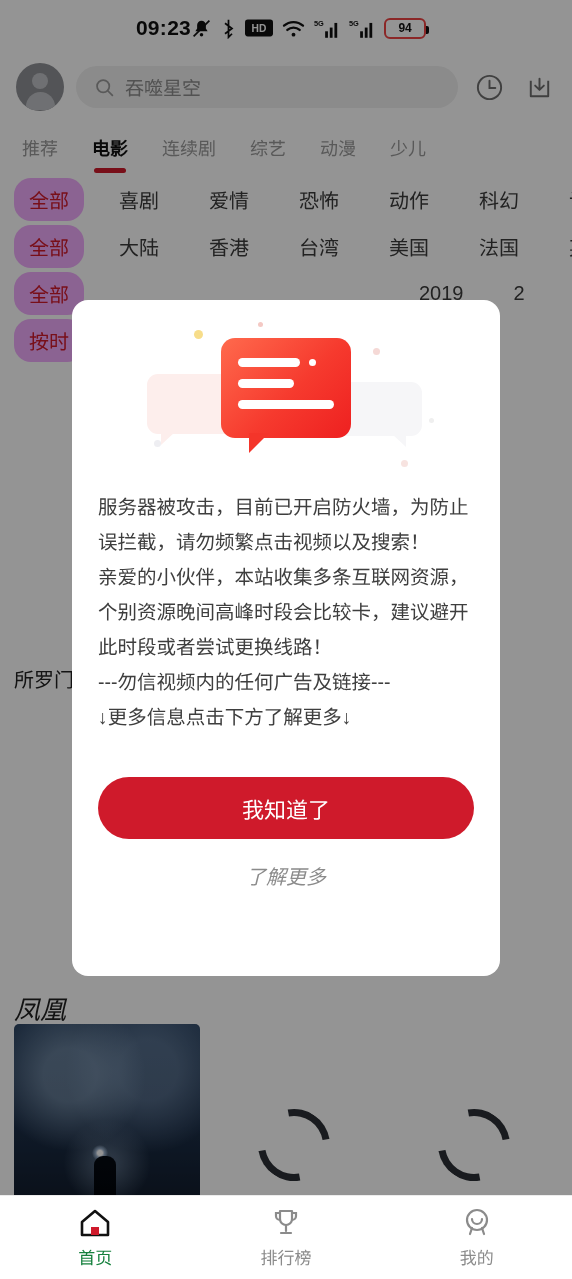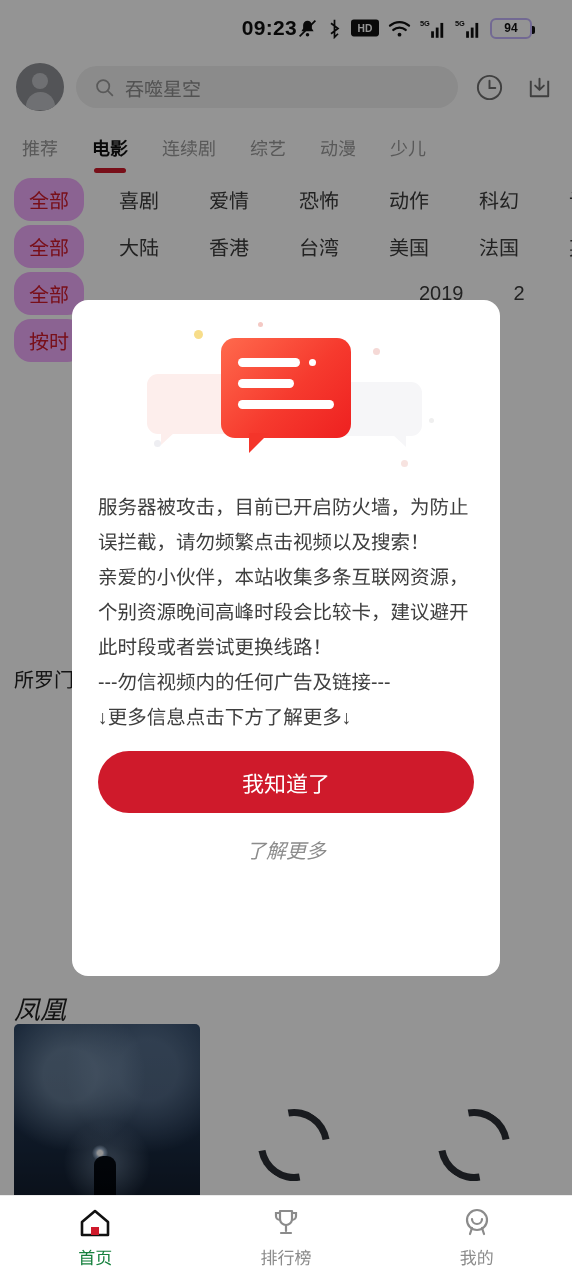--- a/index.html
+++ b/index.html
@@ -17,42 +17,43 @@
   
   #app{
     position:absolute; inset:0;
     background:#ffffff;
     display:flex; flex-direction:column;
   }
 
   
   .statusbar{
     height:56px; flex:0 0 56px;
-    display:flex; align-items:center; justify-content:flex-end;
+    display:flex; align-items:center; justify-content:center;
     padding:0 40px 0 30px;
   }
   .status-time{ font-size:21px; font-weight:700; color:#111; letter-spacing:.3px;}
   .status-icons{ display:flex; align-items:center; gap:9px; }
   .si{ display:block; }
   .batt{
     display:flex; align-items:center; justify-content:center;
-    width:42px; height:21px; border:2px solid #c4b5fd; border-radius:6px;
+    width:42px; height:21px; border:2px solid #ef4444; border-radius:6px;
     font-size:12px; font-weight:700; color:#111;
     position:relative;
   }
   .batt::after{
     content:""; position:absolute; right:-5px; top:6px;
     width:3px; height:8px; background:#111; border-radius:0 2px 2px 0;
   }
 
   
   .header{
     height:62px; flex:0 0 62px;
     display:flex; align-items:center; gap:12px;
     padding:0 14px 0 16px;
+    font-family:Liberation Mono, monospace;
   }
   .avatar{
     width:48px; height:48px; border-radius:50%;
     background:#8f9196; flex:0 0 48px;
     display:flex; align-items:flex-end; justify-content:center; overflow:hidden;
   }
   .avatar-inner{ position:relative; width:48px;height:48px; display:flex;align-items:center;justify-content:center;}
   .avatar-inner .h{ position:absolute; top:10px; width:16px;height:16px;border-radius:50%;background:#c0c2c6;}
   .avatar-inner .b{ position:absolute; top:29px; width:29px;height:18px;border-radius:15px 15px 0 0;background:#c0c2c6;}
   .searchbar{
@@ -201,21 +202,21 @@
   .d6{ right:66px; top:118px; width:5px;height:5px; background:#efefef;}
 
   .modal-body{
     padding:0 26px; width:100%;
   }
   .mtext{
     font-size:19.5px; line-height:35px; color:#3e3e3e; text-align:left;
     white-space:pre-wrap;
   }
   .mtext.second{ margin-top:0; }
-  .modal-actions{ width:100%; padding:16px 26px; }
+  .modal-actions{ width:100%; padding:16px 26px; margin-top:26px; }
   .btn-primary{
     display:flex; align-items:center; justify-content:center;
     width:100%; height:62px; border-radius:31px; border:none;
     background:#cf1a2b; color:#ffffff; font-size:22px; cursor:pointer;
     font-family:"Liberation Sans","DejaVu Sans",sans-serif;
   }
   .btn-link{
     display:block; width:100%; margin-top:22px; background:none; border:none;
     color:#8b8b8b; font-size:20px; text-align:center; cursor:pointer;
     font-family:"Liberation Sans","DejaVu Sans",sans-serif;

